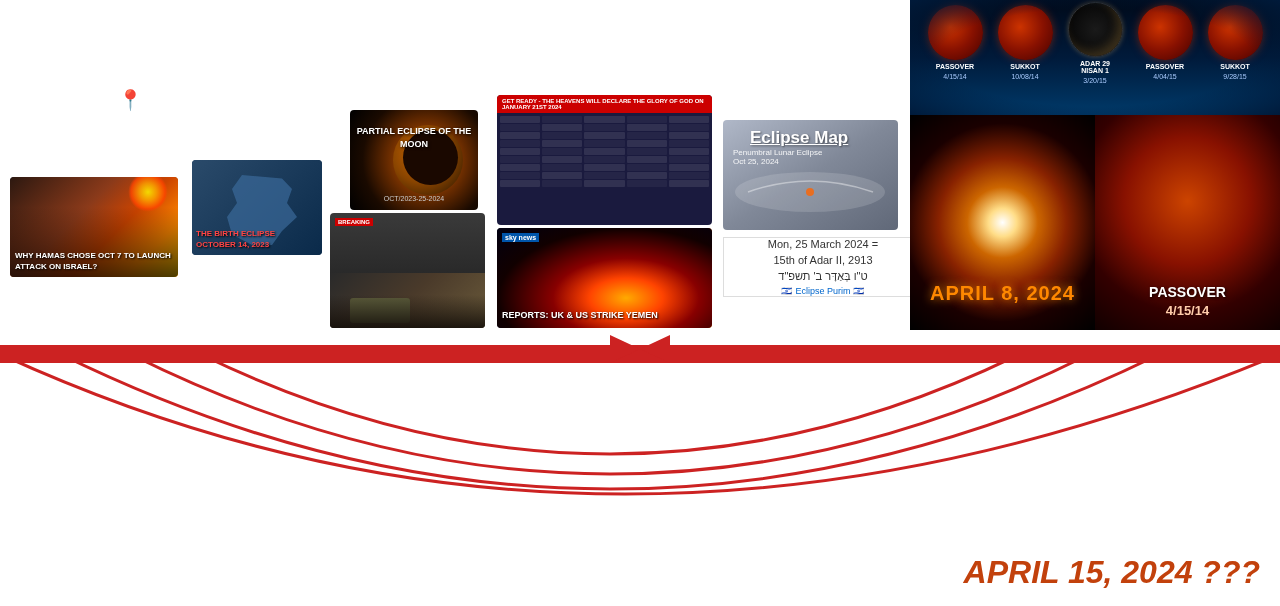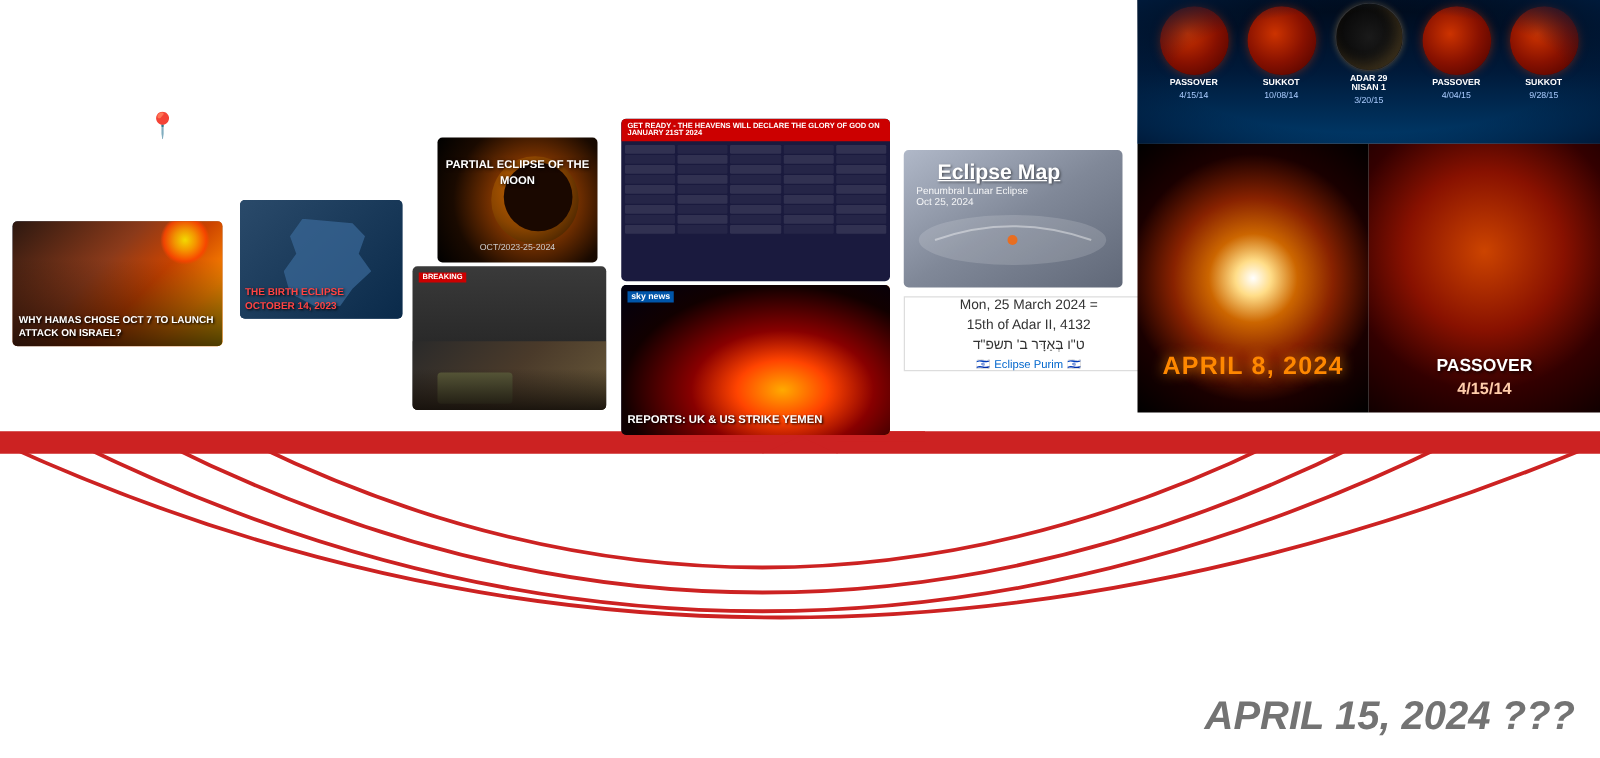--- a/index.html
+++ b/index.html
@@ -220,21 +220,21 @@
       flex: 1;
       border-radius: 1px;
     }
     .card-table-cell.dark { background: rgba(255,255,255,0.05); }
 
     
     .card-yemen {
       left: 497px;
       top: 228px;
       width: 215px;
-      height: 120px;
+      height: 100px;
       background: linear-gradient(135deg, #0a0a1a 0%, #1a1a3a 30%, #cc4400 60%, #ff8800 100%);
       position: relative;
     }
     .card-yemen-logo {
       position: absolute;
       top: 5px;
       left: 5px;
       background: #0055aa;
       color: white;
       font-size: 7px;
@@ -434,21 +434,21 @@
       z-index: 10;
       color: #4488cc;
       font-size: 20px;
     }
 
     
     .april15-text {
       position: absolute;
       bottom: 15px;
       right: 20px;
-      color: #737373;
+      color: #c2410c;
       font-size: 32px;
       font-weight: bold;
       z-index: 10;
       font-style: italic;
     }
 
     
     .explosion {
       position: absolute;
       top: -5px;
@@ -637,21 +637,21 @@
 
   <svg style="position:absolute;bottom:5px;left:5px;right:5px;width:165px;height:65px;" viewBox="0 0 165 65">
     <ellipse cx="82" cy="32" rx="75" ry="20" fill="rgba(255,255,255,0.15)"></ellipse>
     <path d="M 20 32 Q 82 10 145 32" stroke="rgba(255,255,255,0.4)" stroke-width="1.5" fill="none"></path>
     <circle cx="82" cy="32" r="4" fill="rgba(255,100,0,0.8)"></circle>
   </svg>
 </div>
 
 <div class="date-info-box">
   <div class="date-info-english">Mon, 25 March 2024 =</div>
-  <div class="date-info-english">15th of Adar II, 4132</div>
+  <div class="date-info-english">15th of Adar II, 2913</div>
   <div class="date-info-hebrew">ט"ו בְּאַדָּר ב' תשפ"ד</div>
   <div class="date-info-purim">
     <span>🇮🇱</span>
     <span class="purim-link">Eclipse Purim</span>
     <span>🇮🇱</span>
   </div>
 </div>
 
 <div class="card-eclipse-sequence">
   <div class="eclipse-stars"></div>

